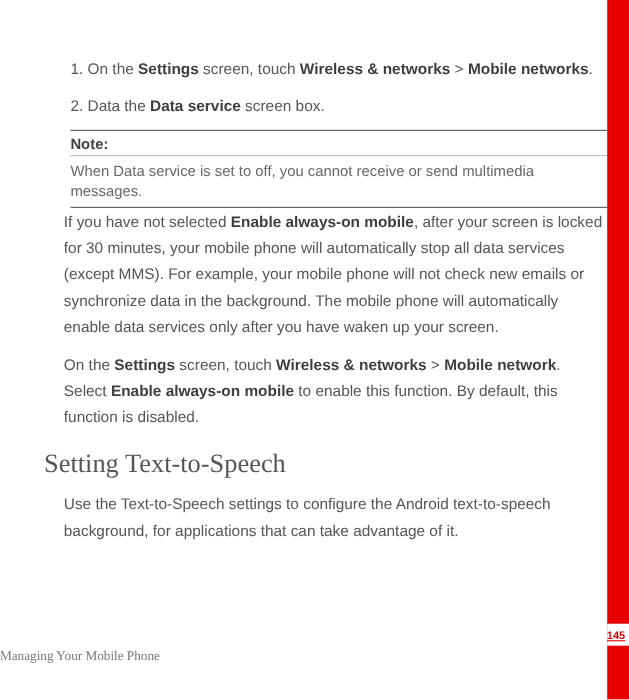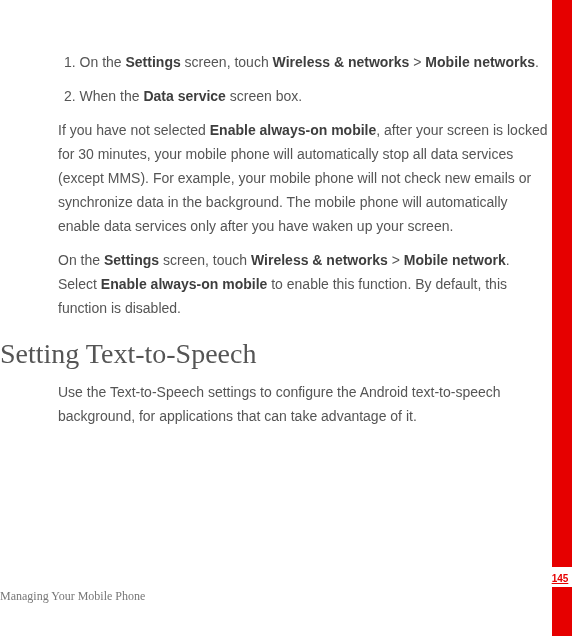--- a/index.html
+++ b/index.html
@@ -63,24 +63,25 @@
     padding-right: 14px;
   }
   .body-para {
     font-size: 14px;
     line-height: 24px;
     color: #555;
     margin-bottom: 10px;
   }
   .main-heading {
     font-family: Georgia, "Times New Roman", serif;
-    font-size: 28px;
+    font-size: 24px;
     color: #555;
     margin: 18px 0 10px 0;
     font-weight: 400;
+    padding-left: 40px;
   }
   .page-number-tab {
     position: absolute;
     right: 0;
     top: 0;
     width: 20px;
     height: 100%;
     background: #e60000;
   }
   .page-number {
@@ -118,24 +119,28 @@
 
 <div class="page">
 
   <div class="step-list">
     <div class="step-item">
       <span class="step-num">1.</span>
       <span><span>On the </span><b>Settings</b><span> screen, touch </span><b>Wireless &amp; networks</b><span> &gt; </span><b>Mobile networks</b><span>.</span></span>
     </div>
     <div class="step-item">
       <span class="step-num">2.</span>
-      <span><span>When the </span><b>Data service</b><span> screen box.</span></span>
+      <span><span>Data the </span><b>Data service</b><span> screen box.</span></span>
     </div>
   </div>
 
+  <div class="note-block">
+    <div class="note-label">Note:</div>
+    <div class="note-text">When Data service is set to off, you cannot receive or send multimedia messages.</div>
+  </div>
 
 
   <div class="body-block">
     <div class="body-para"><span>If you have not selected </span><b>Enable always-on mobile</b><span>, after your screen is locked for 30 minutes, your mobile phone will automatically stop all data services (except MMS). For example, your mobile phone will not check new emails or synchronize data in the background. The mobile phone will automatically enable data services only after you have waken up your screen.</span></div>
     <div class="body-para"><span>On the </span><b>Settings</b><span> screen, touch </span><b>Wireless &amp; networks</b><span> &gt; </span><b>Mobile network</b><span>. Select </span><b>Enable always-on mobile</b><span> to enable this function. By default, this function is disabled.</span></div>
   </div>
 
   <div class="main-heading">Setting Text-to-Speech</div>
 
   <div class="body-block">

